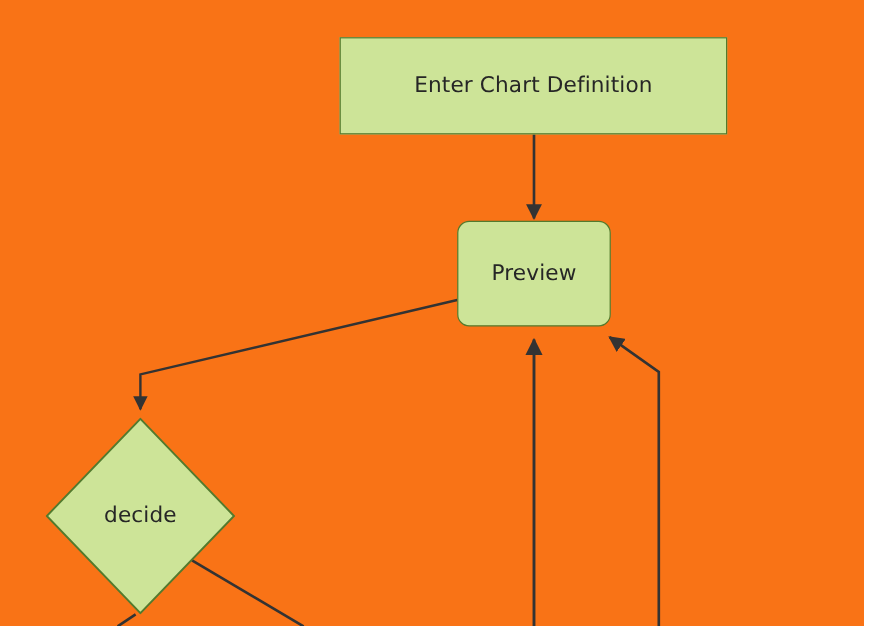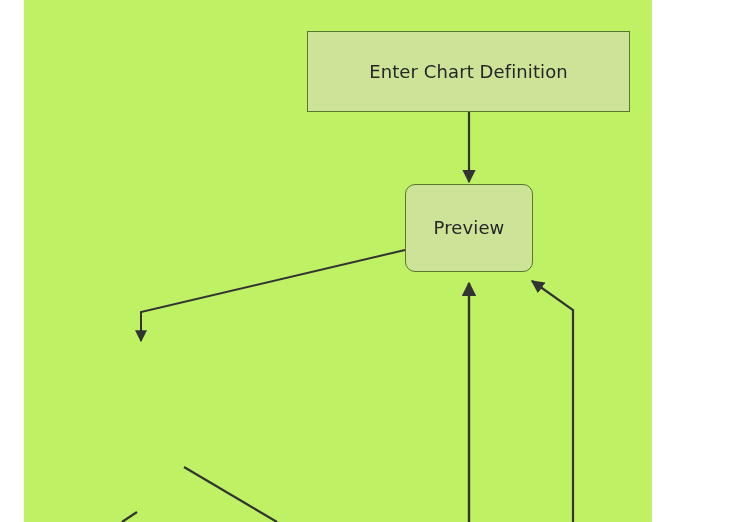--- a/index.html
+++ b/index.html
@@ -6,25 +6,24 @@
   html, body {
     margin: 0;
     padding: 0;
     background: #ffffff;
   }
   body {
     font-family: "DejaVu Sans", "Liberation Sans", sans-serif;
   }
   #canvas {
     position: relative;
-    width: 628px;
+    width: 720px;
     height: 522px;
-    background: #bef264;
+    background: #f97316;
     overflow: hidden;
-    margin-left: 24px;
   }
   #edges {
     position: absolute;
     left: 0;
     top: 0;
     width: 740px;
     height: 522px;
     pointer-events: none;
   }
   .node {
@@ -118,14 +117,20 @@
   </svg>
 
   <div class="node" id="node-enter-chart-definition">
     <span class="node-label">Enter Chart Definition</span>
   </div>
 
   <div class="node" id="node-preview">
     <span class="node-label">Preview</span>
   </div>
 
+  <div class="node" id="node-decide">
+    <svg width="158" height="164" viewBox="0 0 158 164" xmlns="http://www.w3.org/2000/svg">
+      <polygon points="79,1 157,82 79,163 1,82" fill="#cde498" stroke="#537a2e" stroke-width="1.6"></polygon>
+    </svg>
+    <span class="node-label">decide</span>
+  </div>
 
 </div>
 
 </body></html>

